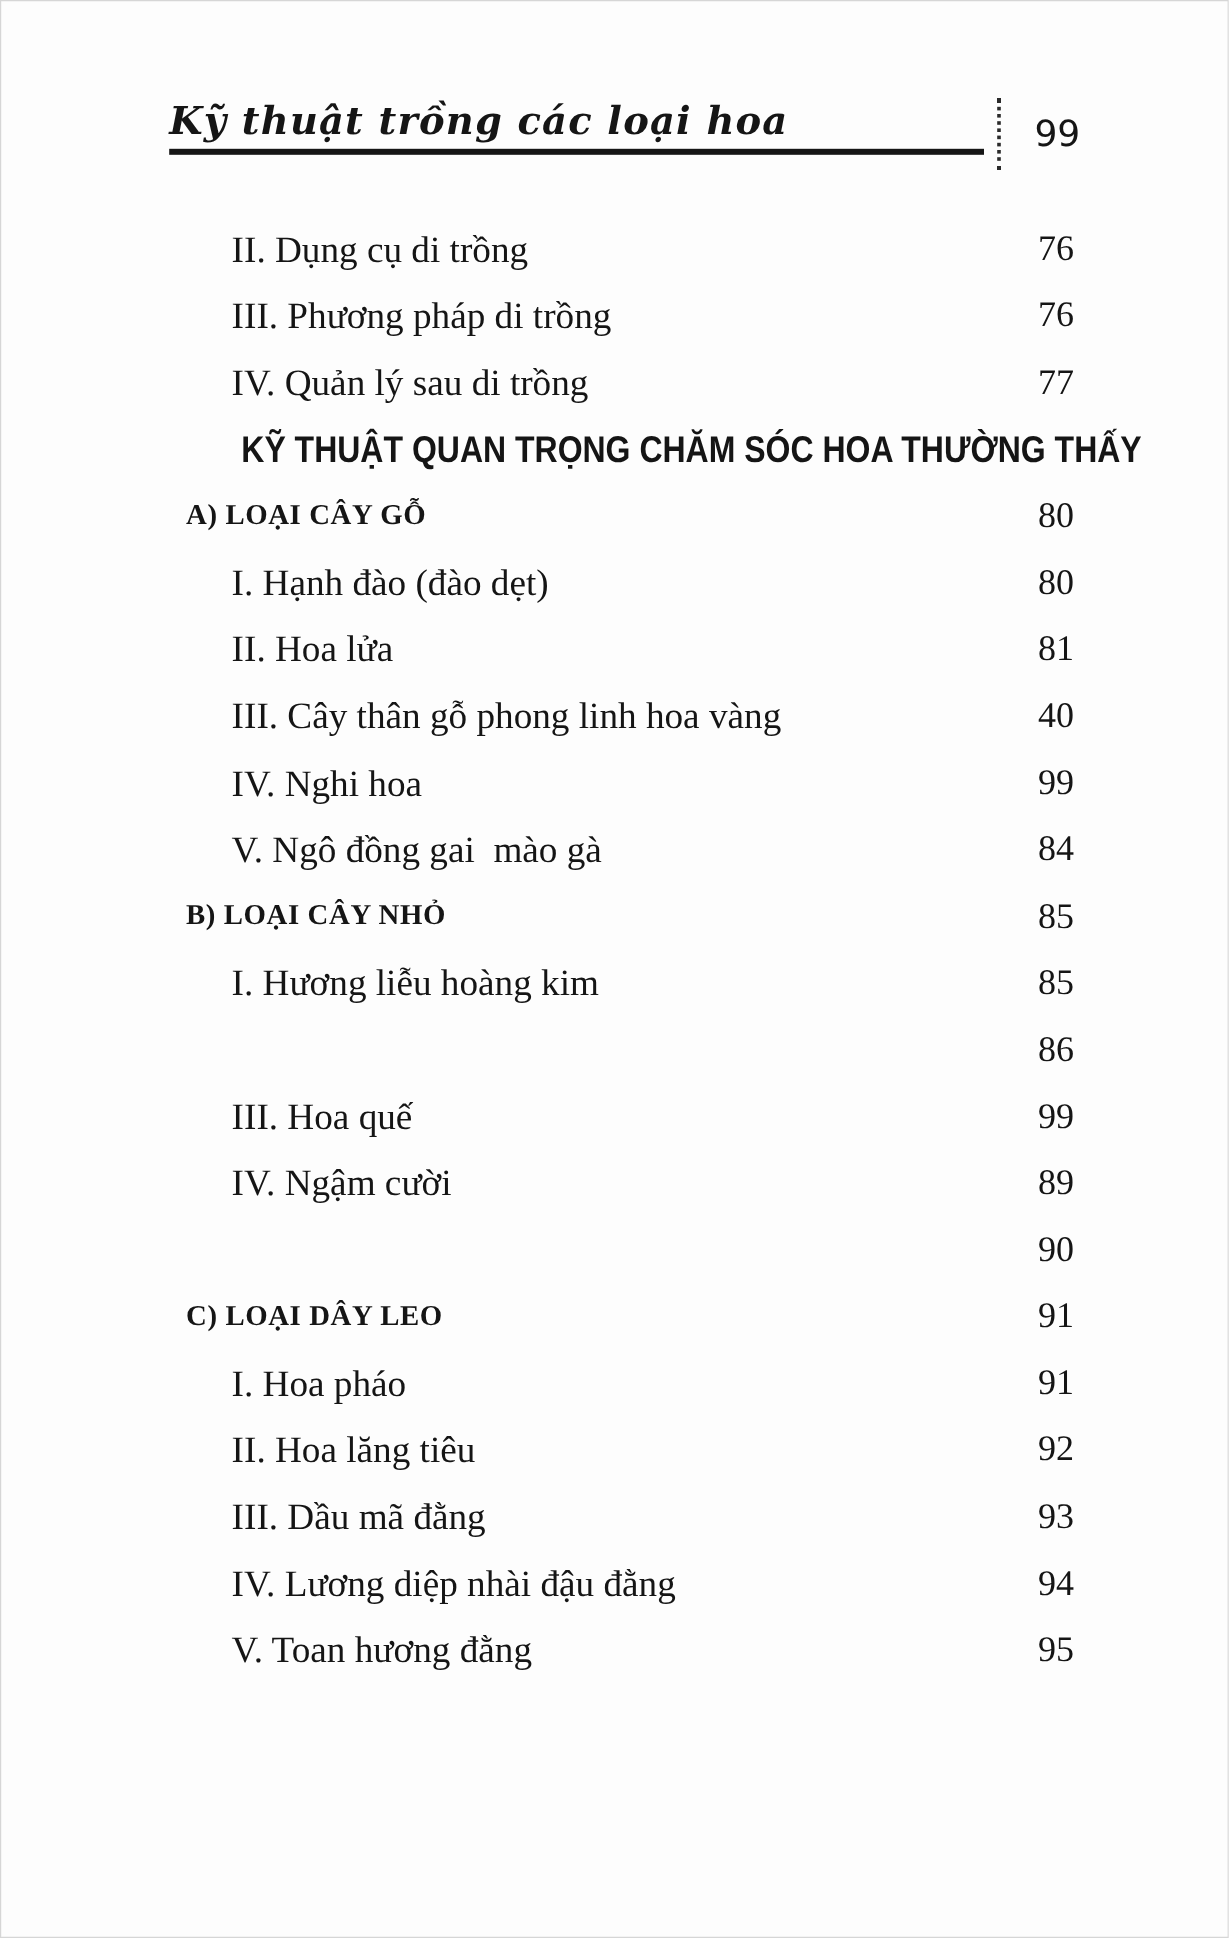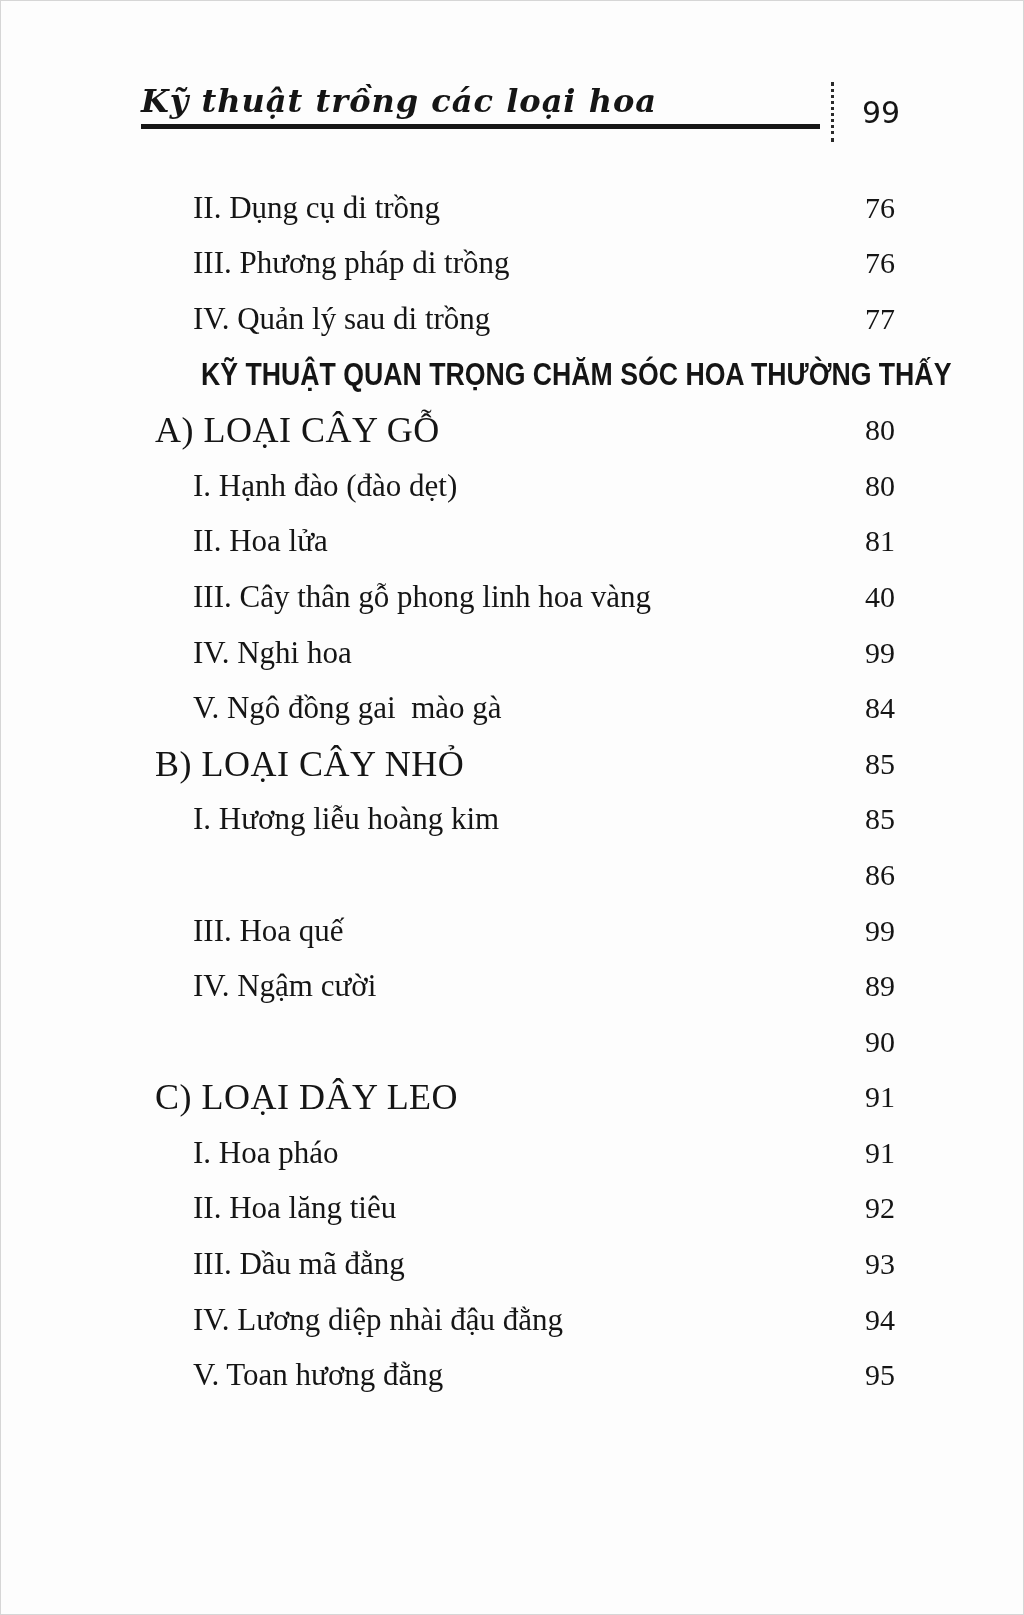--- a/index.html
+++ b/index.html
@@ -76,22 +76,22 @@
   .row-page {
     margin-left: auto;
     font-size: 30px;
     padding-right: 2px;
   }
   .row.item .row-label {
     padding-left: 53px;
   }
   .row.group .row-label {
     padding-left: 15px;
-    font-weight: 400;
-    font-size: 36px;
+    font-weight: 700;
+    font-size: 24px;
     letter-spacing: 0.5px;
   }
   .row.section .row-label {
     flex: 1;
     text-align: center;
     padding-left: 0;
     font-family: "Liberation Sans", sans-serif;
     font-weight: 700;
     font-size: 31px;
     transform: scaleX(0.86);

